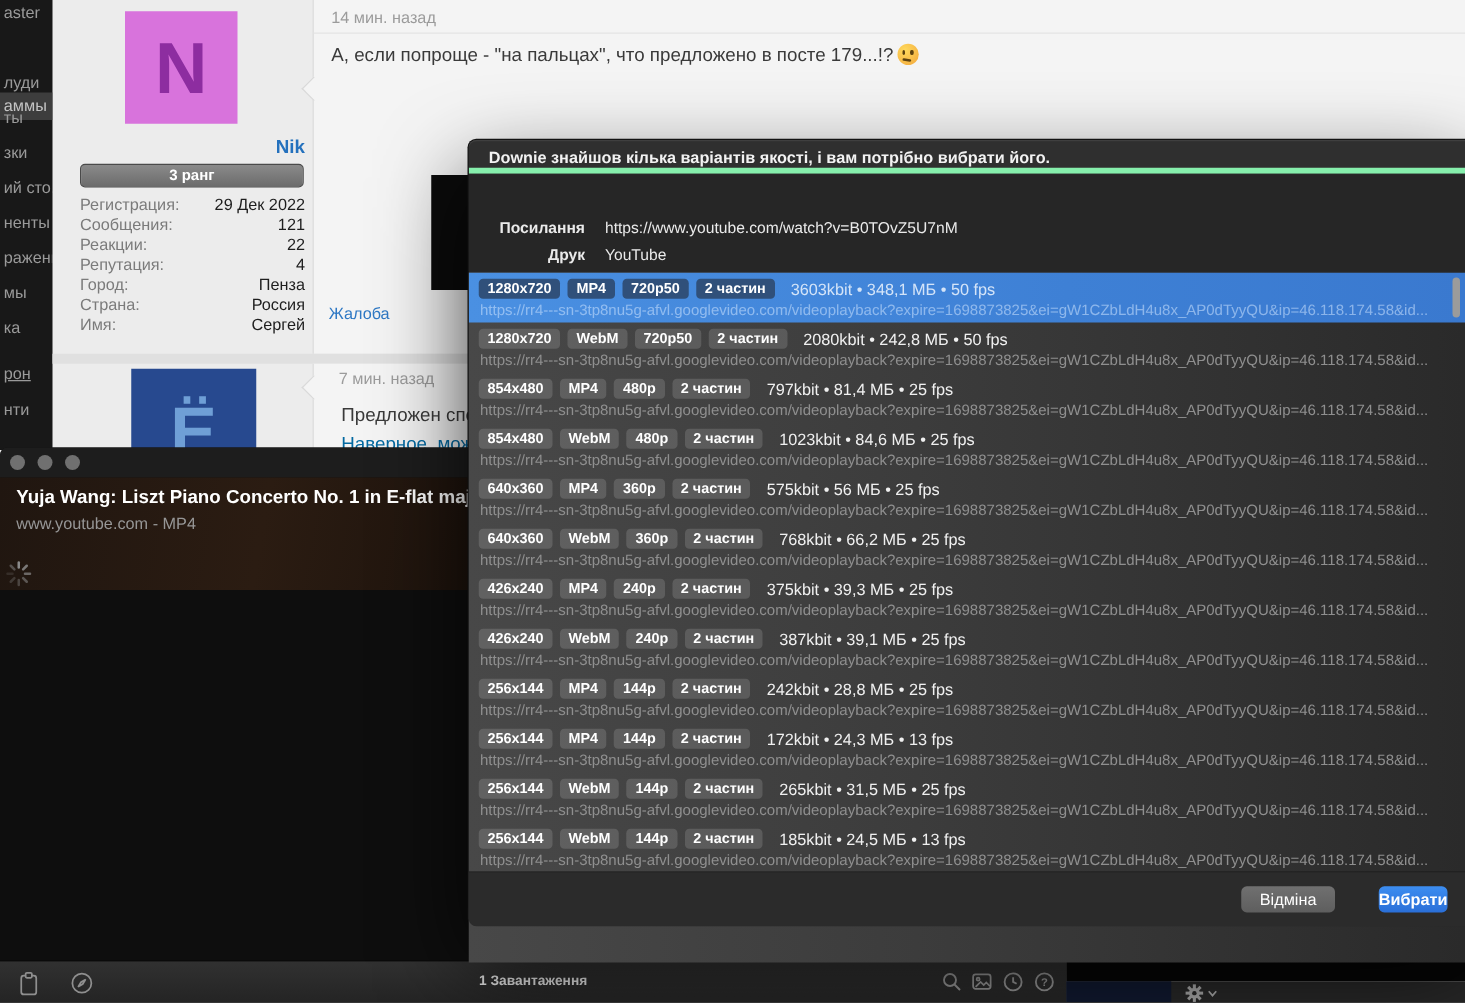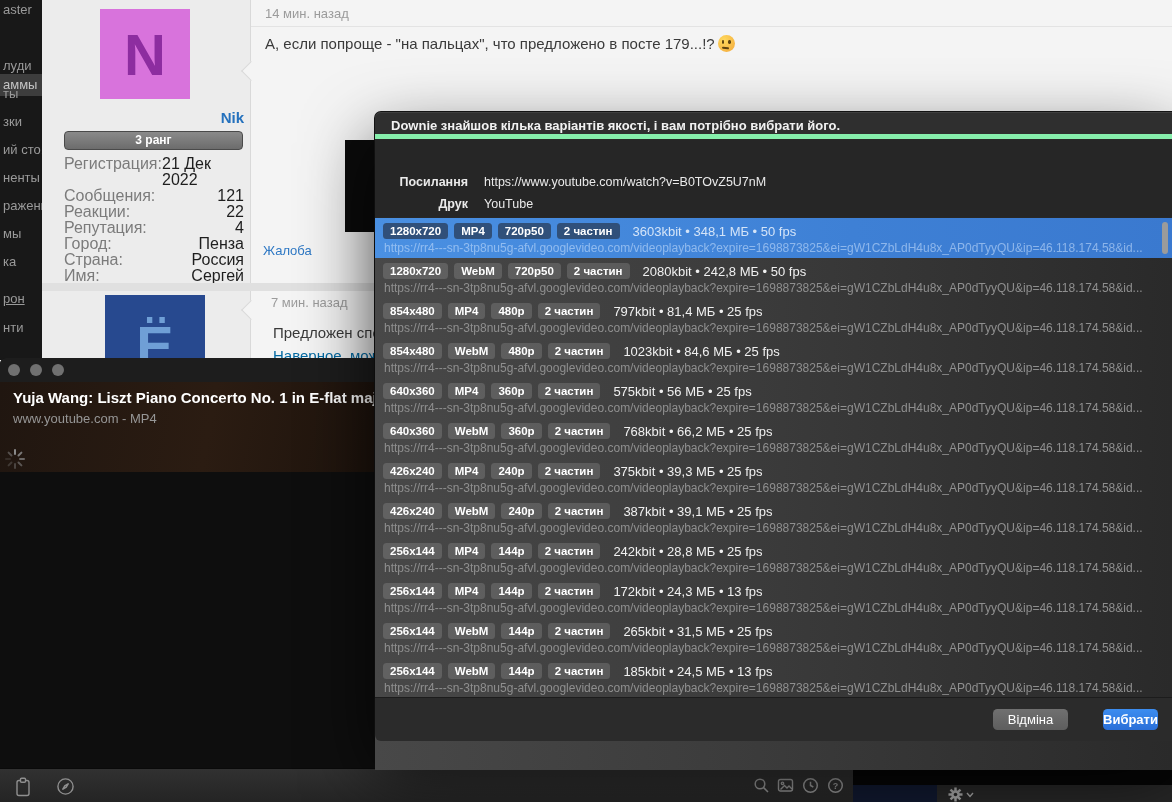--- a/index.html
+++ b/index.html
@@ -10,21 +10,21 @@
   
   .forum-sidebar{ position:absolute; left:0; top:0; width:42px; height:360px; background:#181818; z-index:1; overflow:hidden;}
   .fs-item{ position:absolute; left:3px; width:60px; color:#9a9a9a; font-size:13px; white-space:nowrap;}
   .fs-item.active{ left:0; padding-left:3px; width:42px; background:#3d3d3d; color:#c4c4c4; height:22px; line-height:22px;}
 
   .profile{ position:absolute; left:42px; top:0; width:208px; height:360px; z-index:1;}
   .avatar1{ position:absolute; left:58px; top:9px; width:90px; height:90px; background:#d873dc; color:#8d2da0; font-size:58px; font-weight:bold; display:flex; align-items:center; justify-content:center;}
   .uname{ position:absolute; left:14px; top:109px; width:188px; text-align:right; color:#2471bd; font-weight:bold; font-size:15px;}
   .rankbadge{ position:absolute; left:22px; top:131px; width:179px; height:19px; background:linear-gradient(#8a8a8a,#6c6c6c); border:1px solid #4a4a4a; border-radius:4px; color:#fff; font-weight:bold; font-size:12px; text-align:center; line-height:17px;}
   .stats{ position:absolute; left:22px; top:156px; width:180px;}
-  .stat-row{ display:flex; justify-content:space-between; font-size:16px; line-height:16px;}
+  .stat-row{ display:flex; justify-content:space-between; font-size:13px; line-height:16px;}
   .stat-label{ color:#7b7b7b;}
   .stat-value{ color:#1e1e1e;}
 
   .post1{ position:absolute; left:250px; top:0; width:922px; height:283px; background:#f4f4f4; border-left:1px solid #d9d9d9; z-index:1;}
   .post1 .arrow, .post2 .arrow{ position:absolute; left:-7px; top:64px; width:14px; height:14px; background:#f4f4f4; border-left:1px solid #d9d9d9; border-bottom:1px solid #d9d9d9; transform:rotate(45deg);}
   .p-time{ position:absolute; left:14px; top:6px; color:#9b9b9b; font-size:13px;}
   .p-divider{ position:absolute; left:0; right:0; top:26px; border-top:1px solid #e3e3e3;}
   .p-msg{ position:absolute; left:14px; top:35px; color:#3a3a3a; font-size:15px;}
   .report{ position:absolute; left:263px; top:243px; color:#2e78c4; font-size:13px; z-index:1;}
 
@@ -116,21 +116,21 @@
       <div class="fs-item" style="top: 320px;">нти</div>
     </div>
 
   <div class="profile">
     <div class="avatar1">N</div>
     <div class="uname">Nik</div>
     <div class="rankbadge">3 ранг</div>
     <div class="stats">
         <div class="stat-row">
           <span class="stat-label">Регистрация:</span>
-          <span class="stat-value">21 Дек 2022</span>
+          <span class="stat-value">29 Дек 2022</span>
         </div>
         <div class="stat-row">
           <span class="stat-label">Сообщения:</span>
           <span class="stat-value">121</span>
         </div>
         <div class="stat-row">
           <span class="stat-label">Реакции:</span>
           <span class="stat-value">22</span>
         </div>
         <div class="stat-row">
@@ -201,20 +201,21 @@
           <rect x="3" y="3.5" width="12" height="15" rx="2"></rect>
           <rect x="6.5" y="1.2" width="5" height="4" rx="1" fill="#2a2a2a"></rect>
         </svg>
       </div>
       <div class="sb-icon" style="left:56px">
         <svg width="19" height="19" viewBox="0 0 19 19" fill="none" stroke="#8f8f8f" stroke-width="1.4">
           <circle cx="9.5" cy="9.5" r="7.6"></circle>
           <path d="M12.5 6.5 L10.2 10.2 L6.5 12.5 L8.8 8.8 Z"></path>
         </svg>
       </div>
+      <div class="sb-center">1 Завантаження</div>
       <div class="sb-icon" style="left:753px">
         <svg width="17" height="17" viewBox="0 0 17 17" fill="none" stroke="#8f8f8f" stroke-width="1.5">
           <circle cx="7" cy="7" r="4.8"></circle>
             <line x1="10.6" y1="10.6" x2="15" y2="15"></line>
         </svg>
       </div>
       <div class="sb-icon" style="left:777px">
         <svg width="18" height="17" viewBox="0 0 18 17" fill="none" stroke="#8f8f8f" stroke-width="1.4">
           <rect x="1.5" y="2.5" width="14" height="11.5" rx="2"></rect>
           <circle cx="5.5" cy="6.3" r="1.2"></circle>

